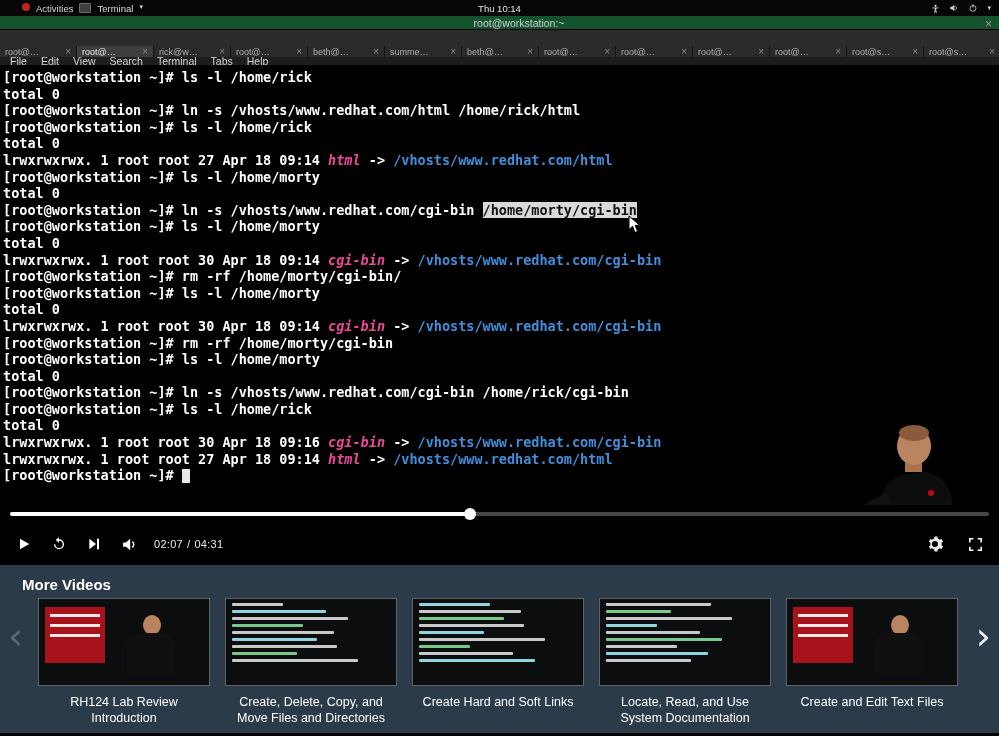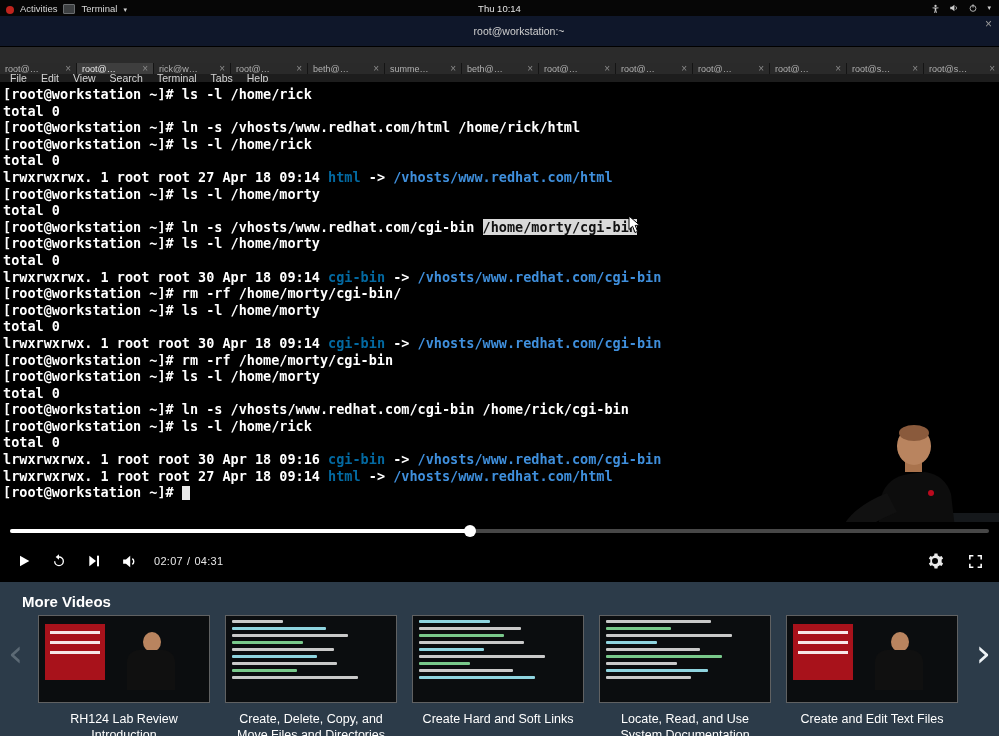--- a/index.html
+++ b/index.html
@@ -1,46 +1,46 @@
 <!DOCTYPE html>
 <html><head>
 <meta charset="utf-8">
 <style>
   html,body{margin:0;padding:0;background:#000;}
   .screen{position:relative;width:999px;height:736px;overflow:hidden;background:#000;font-family:"Liberation Sans",sans-serif;}
 
   
   .gnome-bar{height:16px;background:#060606;display:flex;align-items:center;color:#d8d8d8;font-size:9.5px;position:relative;}
-  .gb-left{display:flex;align-items:flex-end;gap:6px;padding-left:6px;}
+  .gb-left{display:flex;align-items:flex-start;gap:6px;padding-left:22px;}
   .distro-dot{width:8px;height:8px;border-radius:50%;background:#c0241d;}
   .term-mini-icon{width:10px;height:8px;background:#3c3f41;border:1px solid #6a6d6f;border-radius:1px;}
   .gb-center{position:absolute;left:0;right:0;text-align:center;font-size:9.5px;color:#e6e6e6;pointer-events:none;}
   .gb-right{margin-left:auto;display:flex;align-items:center;gap:9px;padding-right:8px;}
   .gb-right svg{display:block;}
   .caret{font-size:7px;color:#cfcfcf;}
 
   
-  .title-bar{height:31px;background:#0f172a;position:relative;display:flex;align-items:center;justify-content:center;color:#cfcfcf;font-size:10.5px;border-bottom:1px solid #000;box-sizing:border-box;padding-left:39px;}
+  .title-bar{height:14px;background:#14532d;position:relative;display:flex;align-items:center;justify-content:center;color:#cfcfcf;font-size:10.5px;border-bottom:1px solid #000;box-sizing:border-box;padding-left:39px;}
   .win-close{position:absolute;right:7px;top:1px;color:#9a9a9a;font-size:12px;cursor:default;}
 
   
   .menu-bar{height:16px;background:#2b2b2b;display:flex;align-items:center;padding-left:3px;font-size:10.5px;color:#d4d4d4;}
   .menu-item{padding:0 7px;margin-top:45px;}
 
   
   .tab-bar{height:19px;background:#1d1d1d;display:flex;align-items:flex-start;}
   .tab{flex:0 0 66px;display:flex;align-items:center;justify-content:space-between;padding:0 5px;background:#2a2a2a;border-right:1px solid #141414;font-size:9px;color:#b0b0b0;overflow:hidden;white-space:nowrap;}
   .tab.active{background:#3e3e3e;color:#e9e9e9;}
   .tab-close{color:#8a8a8a;font-size:10px;margin-left:3px;}
 
   
   .terminal{height:440px;background:#000;padding:4px 0 0 3px;box-sizing:border-box;font-family:"DejaVu Sans Mono",monospace;font-weight:bold;font-size:13.5px;line-height:16.6px;color:#fff;position:relative;z-index:1;}
   .term-line{white-space:pre;height:16.6px;}
   .seg-p{color:#ffffff;}
-  .seg-c{color:#0369a1;}
+  .seg-c{color:#ec4899;font-style:italic;}
   .seg-b{color:#3F8FDC;}
   .seg-sel{background:#d9d9d9;color:#111;}
   .seg-cursor{display:inline-block;width:8px;height:14px;background:#e9e9e9;vertical-align:text-bottom;}
 
   
   .mouse-cursor{position:absolute;left:628px;top:215px;z-index:6;pointer-events:none;}
 
   
   .pip{position:absolute;right:0;top:393px;width:182px;height:170px;z-index:2;pointer-events:none;}
 

